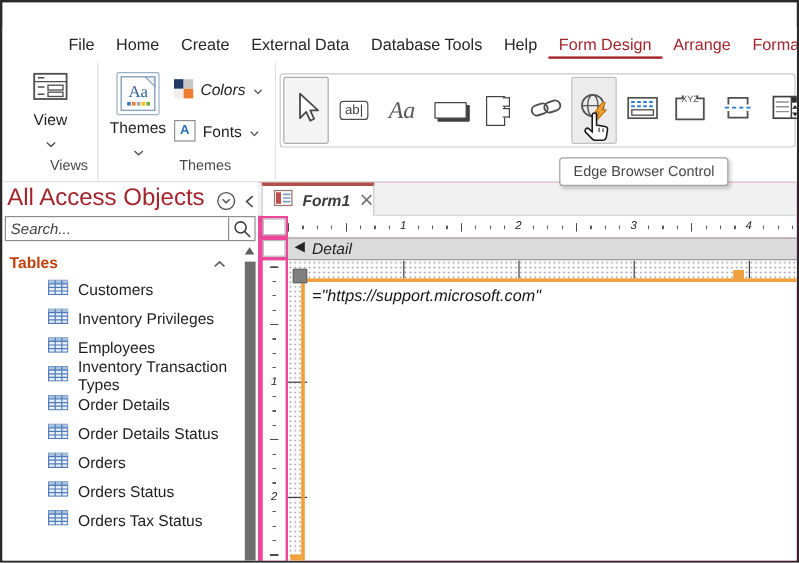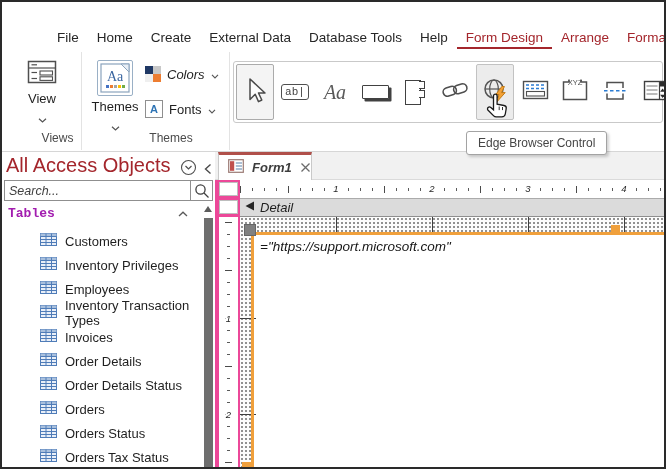--- a/index.html
+++ b/index.html
@@ -30,41 +30,41 @@
   .cq1{background:#1f3864;} .cq2{background:#c8c8c8;} .cq3{background:#efefef;} .cq4{background:#ed7d31;}
   .fonts-box{width:16px;height:16px;border:1px solid #8f8f8f;display:flex;align-items:center;justify-content:center;
              font-size:11px;font-weight:bold;color:#2e74b5;background:#fff;}
 
   .gallery{position:absolute;left:231px;top:9px;width:430px;height:62px;border:1px solid #c9c9c9;border-radius:3px;
            background:#fff;display:flex;align-items:center;padding:0 2px;gap:2px;box-sizing:border-box;}
   .cell{width:36px;height:54px;display:flex;align-items:center;justify-content:center;flex:0 0 auto;
         border:1px solid transparent;border-radius:2px;}
   .cell.sel{background:#f4f4f4;border-color:#ababab;}
   .cell.hov{background:#ececec;border-color:#c2c2c2;}
-  .tb-icon{border:1.4px solid #4f4f4f;border-radius:3px;padding:1px 3px;font-size:11px;color:#3f3f3f;background:#fff;font-family:Liberation Mono, monospace;}
+  .tb-icon{border:1.4px solid #4f4f4f;border-radius:3px;padding:1px 3px;font-size:11px;color:#3f3f3f;background:#fff;}
   .label-glyph{font-size:20px;font-style:italic;color:#5a5a5a;font-family:"Liberation Serif","DejaVu Serif",serif;}
   .btn-icon{width:25px;height:12px;border:1.6px solid #414141;border-radius:1px;box-shadow:2.5px 2.5px 0 0 #414141;background:#fff;}
   .tabctl{position:relative;width:21px;height:24px;}
   .tabctl .page{position:absolute;left:0;top:0;width:14px;height:23px;border:1.6px solid #414141;background:#fff;}
   .tabctl .nub{position:absolute;left:14px;width:5px;height:6px;border:1.6px solid #414141;border-left:none;background:#fff;}
   .nub1{top:1px;} .nub2{top:10px;}
 
   
   .main{display:flex;height:335px;}
 
   
   .sidebar{position:relative;width:213px;background:#fff;flex:0 0 auto;}
   .sb-title{position:absolute;left:4px;top:2px;font-size:20px;color:#A4262C;white-space:nowrap;}
   .sb-title-icons{position:absolute;right:3px;top:7px;display:flex;align-items:center;gap:7px;}
   .sb-search{position:absolute;left:2px;top:28px;width:209px;height:21px;border:1px solid #8f8f8f;display:flex;background:#fff;box-sizing:border-box;}
   .sb-search input{flex:1;border:none;outline:none;font-size:12.5px;font-style:italic;color:#3f3f3f;padding:0 4px;
                    font-family:"Liberation Sans","DejaVu Sans",sans-serif;background:transparent;min-width:0;}
   .sb-search input::placeholder{color:#3f3f3f;opacity:1;}
   .sb-search .mag{width:21px;border-left:1px solid #8f8f8f;display:flex;align-items:center;justify-content:center;}
-  .sb-section{position:absolute;left:6px;top:54px;width:192px;height:20px;display:flex;align-items:flex-start;font-size:13px;font-weight:bold;color:#a21caf;font-family:Liberation Mono, monospace;}
+  .sb-section{position:absolute;left:6px;top:54px;width:192px;height:20px;display:flex;align-items:flex-end;font-size:13px;font-weight:bold;color:#c2410c;}
   .sb-section .chev{margin-left:auto;margin-right:12px;}
   .sb-list{position:absolute;left:0;top:77px;right:13px;}
   .sb-item{height:24px;display:flex;align-items:center;gap:8px;padding-left:38px;font-size:13px;color:#1f1f1f;}
   .sb-scroll{position:absolute;right:1px;top:52px;bottom:2px;width:11px;}
   .sb-scroll .up{position:absolute;top:2px;left:1px;width:0;height:0;border-left:4.5px solid transparent;border-right:4.5px solid transparent;border-bottom:6px solid #5c5c5c;}
   .sb-scroll .thumb{position:absolute;top:14px;bottom:3px;left:1px;width:9px;background:#6e6e6e;}
 
   
   .document{position:relative;flex:1;background:#ec4899;font-style:italic;}
   .tabbar{position:absolute;left:0;top:0;right:0;height:28px;background:#f1f1f1;border-bottom:1px solid #dadada;box-sizing:border-box;}
@@ -353,34 +353,20 @@
                 <rect x="0.5" y="0.5" width="16" height="12" fill="#e9eff8" stroke="#4f7cb8"></rect>
                 <rect x="0.5" y="0.5" width="16" height="3" fill="#a9c0dd"></rect>
                 <g stroke="#4f7cb8" stroke-width="1">
                   <line x1="6" y1="0.5" x2="6" y2="12.5"></line>
                   <line x1="11.5" y1="0.5" x2="11.5" y2="12.5"></line>
                   <line x1="0.5" y1="3.5" x2="16.5" y2="3.5"></line>
                   <line x1="0.5" y1="6.5" x2="16.5" y2="6.5"></line>
                   <line x1="0.5" y1="9.5" x2="16.5" y2="9.5"></line>
                 </g>
               </svg></span>
-            <span>Invoices</span>
-          </div>
-        <div class="sb-item">
-            <span><svg width="17" height="13" viewBox="0 0 17 13">
-                <rect x="0.5" y="0.5" width="16" height="12" fill="#e9eff8" stroke="#4f7cb8"></rect>
-                <rect x="0.5" y="0.5" width="16" height="3" fill="#a9c0dd"></rect>
-                <g stroke="#4f7cb8" stroke-width="1">
-                  <line x1="6" y1="0.5" x2="6" y2="12.5"></line>
-                  <line x1="11.5" y1="0.5" x2="11.5" y2="12.5"></line>
-                  <line x1="0.5" y1="3.5" x2="16.5" y2="3.5"></line>
-                  <line x1="0.5" y1="6.5" x2="16.5" y2="6.5"></line>
-                  <line x1="0.5" y1="9.5" x2="16.5" y2="9.5"></line>
-                </g>
-              </svg></span>
             <span>Order Details</span>
           </div>
         <div class="sb-item">
             <span><svg width="17" height="13" viewBox="0 0 17 13">
                 <rect x="0.5" y="0.5" width="16" height="12" fill="#e9eff8" stroke="#4f7cb8"></rect>
                 <rect x="0.5" y="0.5" width="16" height="3" fill="#a9c0dd"></rect>
                 <g stroke="#4f7cb8" stroke-width="1">
                   <line x1="6" y1="0.5" x2="6" y2="12.5"></line>
                   <line x1="11.5" y1="0.5" x2="11.5" y2="12.5"></line>
                   <line x1="0.5" y1="3.5" x2="16.5" y2="3.5"></line>

